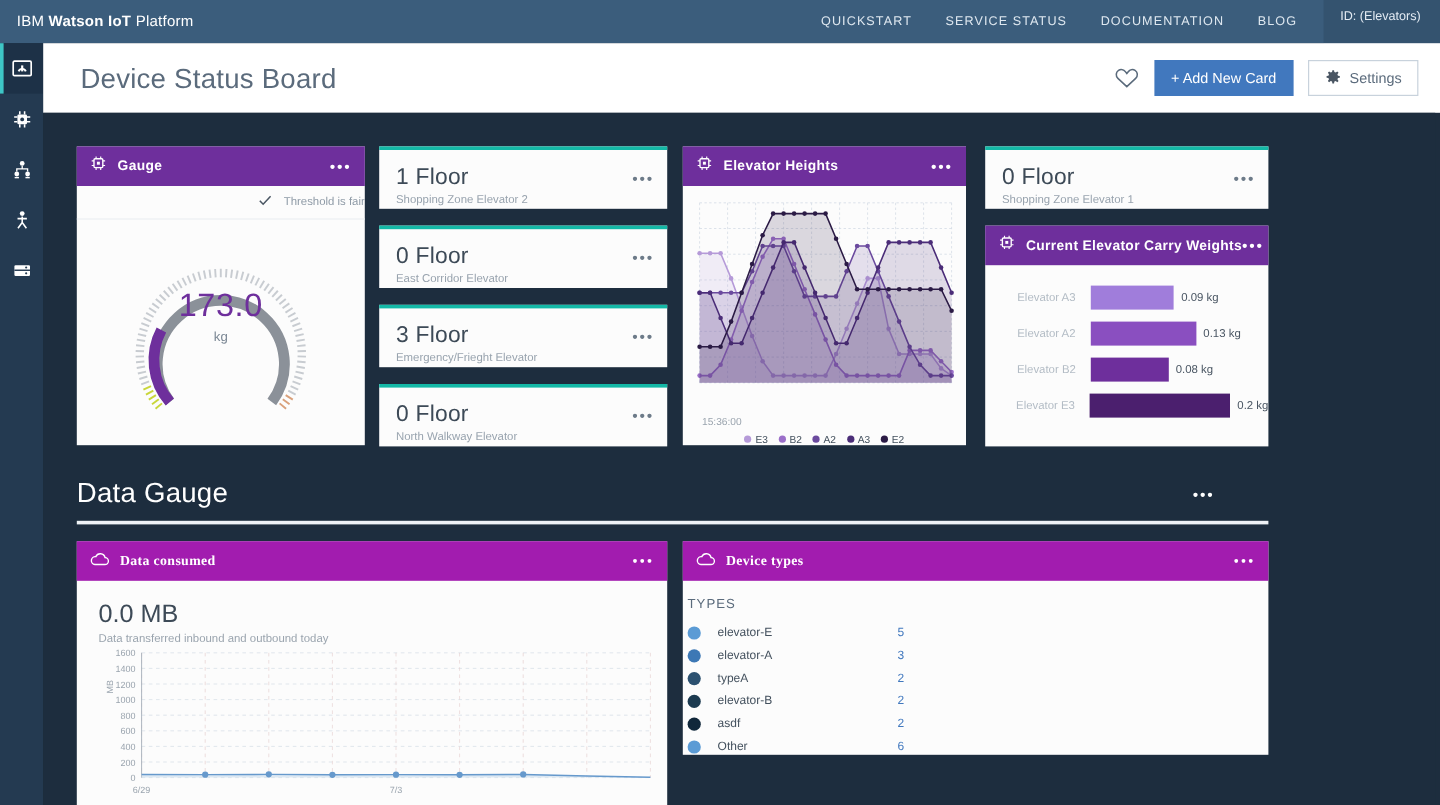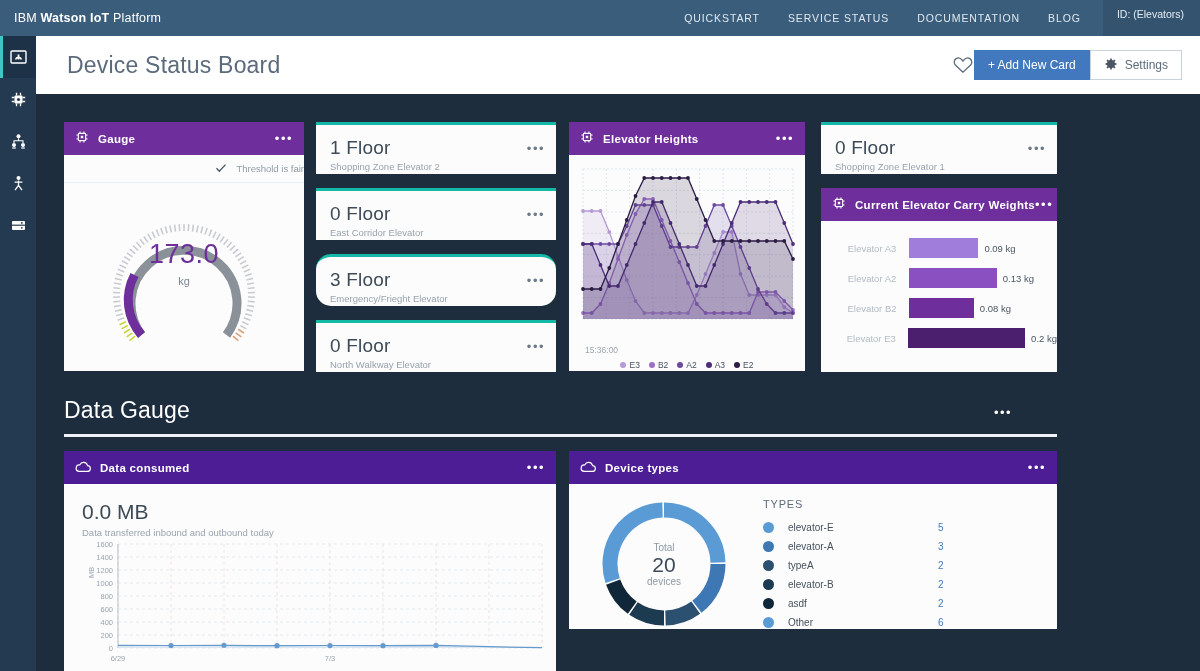--- a/index.html
+++ b/index.html
@@ -54,21 +54,21 @@
   
   .pagehead {
     position: absolute; left: 36px; top: 36px; width: 1164px; height: 58px;
     background: #ffffff; display: flex; align-items: center;
   }
   .pagetitle {
     font-size: 23px; color: #5b6b7c; font-weight: normal;
     padding-left: 31px; letter-spacing: .2px;
   }
   .head-actions {
-    margin-left: auto; display: flex; align-items: center; padding-right: 18px; 
+    margin-left: auto; display: flex; align-items: center; padding-right: 18px; gap: 12px;
   }
   .heart { width: 22px; height: 22px; }
   .btn-primary {
     background: #4178be; color: #fff; border: none; font-size: 12px;
     height: 30px; padding: 0 14px; cursor: pointer; white-space: nowrap;
     font-family: inherit;
   }
   .btn-ghost {
     background: #fff; color: #5b6b7c; border: 1px solid #c8d2dc; font-size: 12px;
     height: 30px; padding: 0 13px; cursor: pointer; display: flex;
@@ -81,21 +81,21 @@
     background: #1d2d3e; overflow: hidden;
   }
 
   
   .card { position: absolute; background: #fcfcfc; }
   .card-head {
     height: 33px; display: flex; align-items: center; padding: 0 11px;
     color: #ffffff;
   }
   .card-head.purple { background: #6e2f9c; }
-  .card-head.blue   { background: #4c1d95; }
+  .card-head.blue   { background: #a21caf; font-family: Liberation Serif, serif; }
   .card-head .ctitle {
     font-size: 11.5px; font-weight: bold; letter-spacing: .3px;
     margin-left: 9px; white-space: nowrap;
   }
   .dots { margin-left: auto; letter-spacing: 1.5px; font-size: 13px; line-height: 1; }
   .card-body { position: relative; }
 
   
   .thresh {
     height: 28px; display: flex; align-items: center; gap: 9px;
@@ -378,21 +378,21 @@
   <div class="floorcard" style="left:280px; top:28px; width:240px; height:52px;">
     <div class="fnum">1 Floor</div>
     <div class="fsub">Shopping Zone Elevator 2</div>
     <div class="fdots">•••</div>
   </div>
   <div class="floorcard" style="left:280px; top:94px; width:240px; height:52px;">
     <div class="fnum">0 Floor</div>
     <div class="fsub">East Corridor Elevator</div>
     <div class="fdots">•••</div>
   </div>
-  <div class="floorcard" style="left:280px; top:160px; width:240px; height:52px;border-radius:15px;">
+  <div class="floorcard" style="left:280px; top:160px; width:240px; height:52px;">
     <div class="fnum">3 Floor</div>
     <div class="fsub">Emergency/Frieght Elevator</div>
     <div class="fdots">•••</div>
   </div>
   <div class="floorcard" style="left:280px; top:226px; width:240px; height:52px;">
     <div class="fnum">0 Floor</div>
     <div class="fsub">North Walkway Elevator</div>
     <div class="fdots">•••</div>
   </div>
 
@@ -704,35 +704,20 @@
     <div class="card-head blue">
       <span>
         <svg width="16" height="12" viewBox="0 0 18 12">
             <path d="M4.6 11h9.2a3.3 3.3 0 0 0 .3-6.6A4.6 4.6 0 0 0 5.4 3.6 3.7 3.7 0 0 0 4.6 11z" fill="none" stroke="#fff" stroke-width="1.3"></path>
           </svg>
       </span>
       <span class="ctitle">Device types</span>
       <span class="dots">•••</span>
     </div>
     <div class="card-body dt-body">
-      <div class="donut-wrap">
-        <svg id="donut-svg" width="132" height="132" viewBox="0 0 132 132">
-            <path d="M66 12 A54 54 0 0 1 119.97894621217912 64.49223150892728" fill="none" stroke="#5b9bd5" stroke-width="15"></path>
-            <path d="M120 66 A54 54 0 0 1 98.94783885066846 108.7836407411803" fill="none" stroke="#3d78b5" stroke-width="15"></path>
-            <path d="M97.74040362379355 109.68691769624716 A54 54 0 0 1 67.50776849107271 119.97894621217912" fill="none" stroke="#2c5170" stroke-width="15"></path>
-            <path d="M66 120 A54 54 0 0 1 35.49178181505336 110.55612890702794" fill="none" stroke="#1c3a50" stroke-width="15"></path>
-            <path d="M34.25959637620646 109.68691769624716 A54 54 0 0 1 15.128897549485977 84.11438476651378" fill="none" stroke="#10273a" stroke-width="15"></path>
-            <path d="M14.64294812006171 82.68691769624716 A54 54 0 0 1 64.49223150892726 12.021053787820868" fill="none" stroke="#5b9bd5" stroke-width="15"></path>
-          </svg>
-        <div class="donut-center">
-          <div class="dc1">Total</div>
-          <div class="dc2">20</div>
-          <div class="dc3">devices</div>
-        </div>
-      </div>
       <div class="types">
         <div class="types-h">TYPES</div>
         <div id="types-list">
             <div class="trow">
               <span class="tdot" style="background: rgb(91, 155, 213);"></span>
               <span class="tname">elevator-E</span>
               <span class="tcount">5</span>
             </div>
             <div class="trow">
               <span class="tdot" style="background: rgb(61, 120, 181);"></span>

